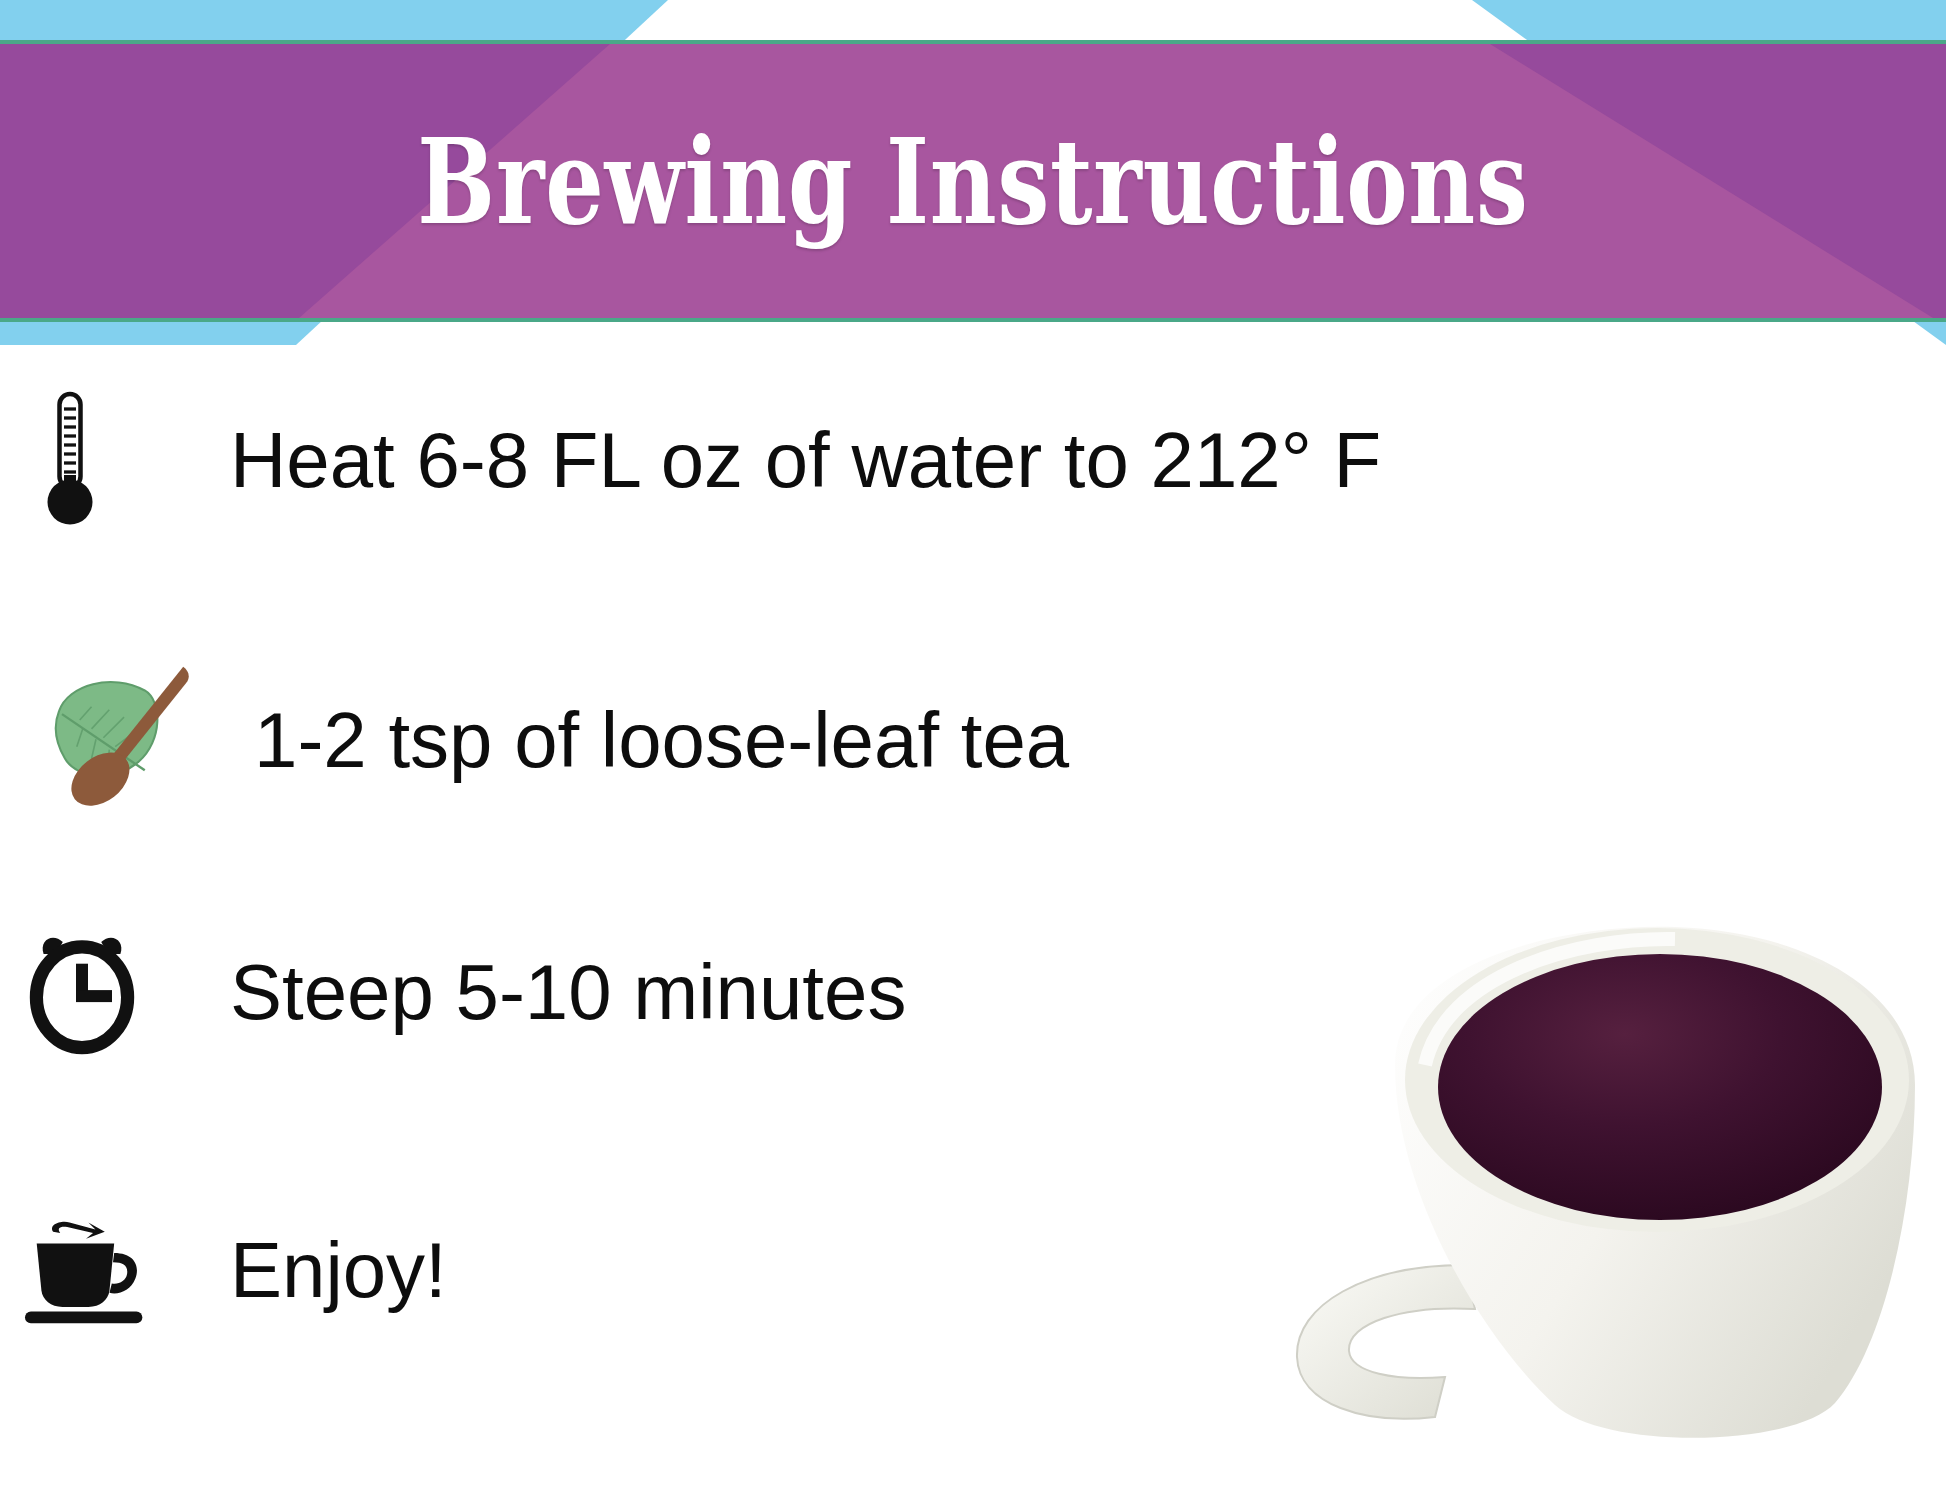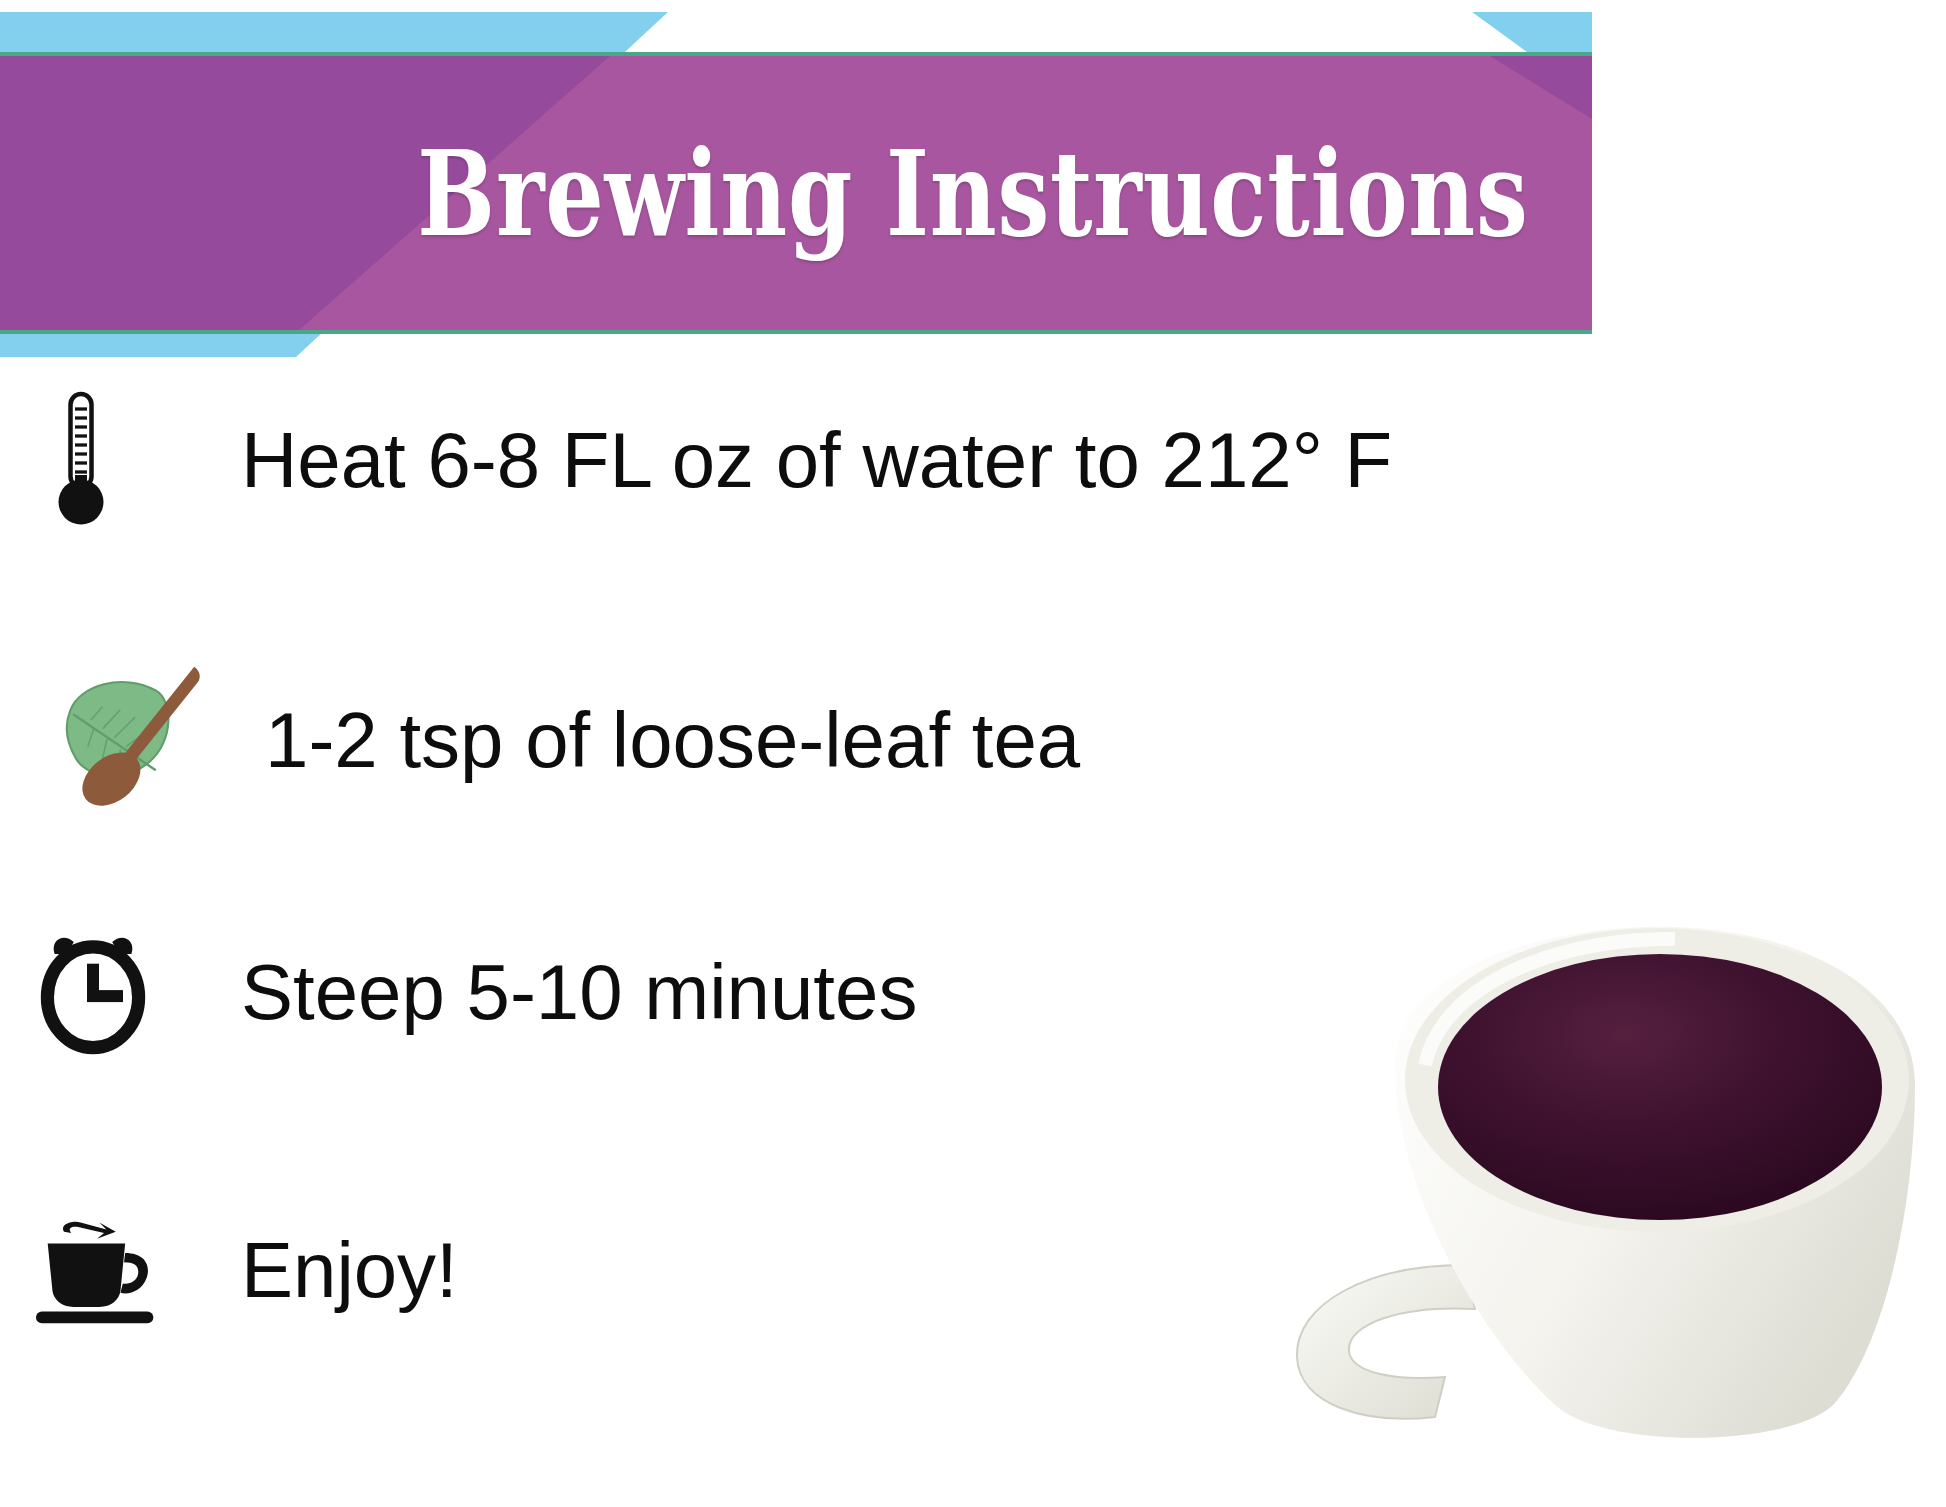--- a/index.html
+++ b/index.html
@@ -12,22 +12,22 @@
     height: 1507px;
     position: relative;
     overflow: hidden;
     font-family: "Liberation Sans", sans-serif;
   }
 
   
   #header {
     position: absolute;
     left: 0;
-    top: 12px;
-    width: 1592px;
+    top: 0;
+    width: 1946px;
     height: 345px;
     overflow: hidden;
   }
   .hdr-blue-band {
     position: absolute;
     left: 0;
     top: 0;
     width: 1946px;
     height: 42px;
     background: #82d0ee;
@@ -102,21 +102,20 @@
     left: 0;
     top: 345px;
     width: 1390px;
   }
   .instr-row {
     position: absolute;
     left: 0;
     display: flex;
     align-items: center;
     height: 190px;
-    padding-left: 11px;
   }
   .instr-icon {
     width: 230px;
     height: 190px;
     display: flex;
     align-items: center;
     justify-content: flex-start;
     padding-left: 22px;
     box-sizing: border-box;
     flex: none;

